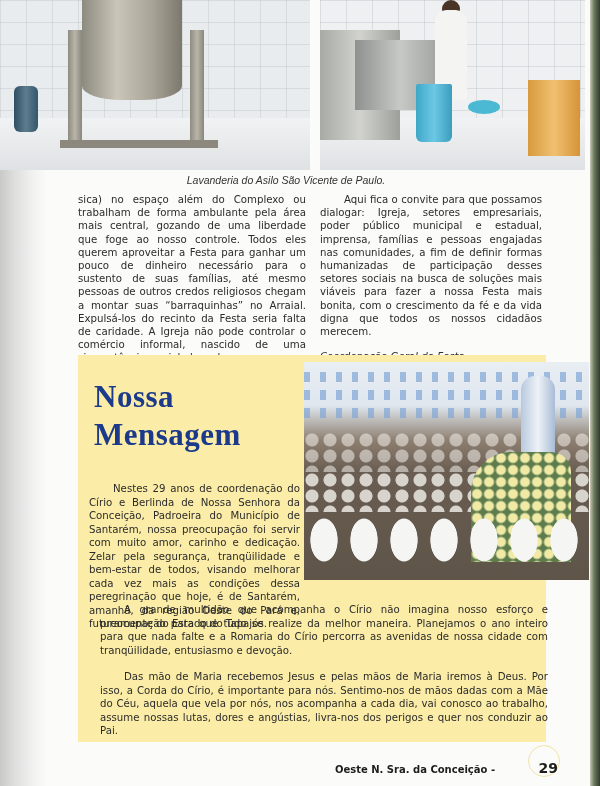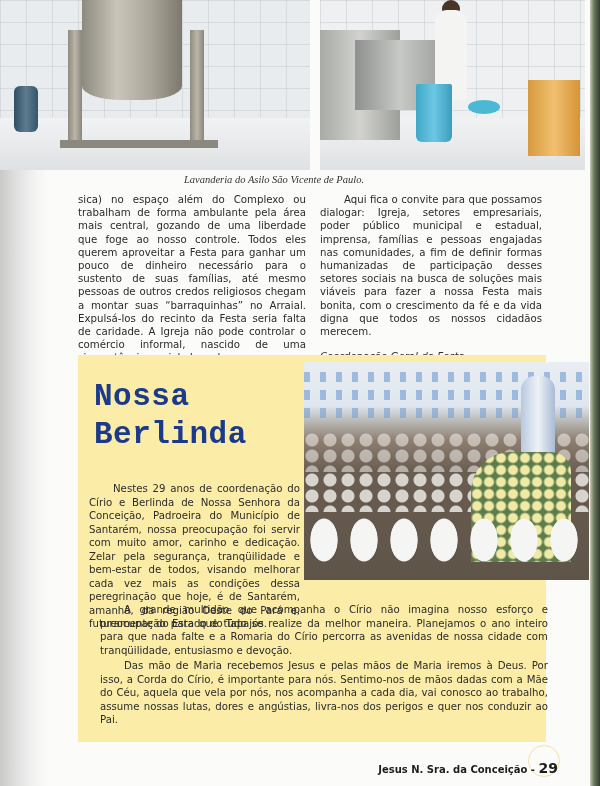--- a/index.html
+++ b/index.html
@@ -83,22 +83,22 @@
     position: absolute; left: 148px; top: 100px; width: 32px; height: 14px;
     border-radius: 50%; background: #4bb8d4;
   }
   .cabinet {
     position: absolute; left: 208px; top: 80px; width: 52px; height: 76px;
     background: linear-gradient(90deg, #d89a3e, #f0c070, #d69438);
   }
   .caption {
     position: absolute; left: 0; width: 548px; top: 174px;
     text-align: center;
-    font-family: Liberation Serif, serif; font-style: italic;
-    font-size: 10.5px; color: #333;
+    font-family: Liberation Sans, sans-serif; font-style: italic;
+    font-size: 10.5px; color: #333; padding-left: 12px;
   }
   
   .col {
     position: absolute; top: 193px;
     font-size: 10.2px; line-height: 13.2px; text-align: justify;
     color: #2b2b2b;
   }
   .col p { margin: 0; }
   .col-left { left: 78px; width: 228px; }
   .col-right { left: 320px; width: 222px; }
@@ -107,21 +107,21 @@
   .signature {
     font-style: italic; margin-top: 12px !important;
   }
   
   .message-box {
     position: absolute; left: 78px; top: 355px; width: 468px; height: 387px;
     background: #fbeda7;
   }
   .message-title {
     position: absolute; left: 94px; top: 378px; width: 200px;
-    font-family: Liberation Mono, monospace; font-weight: bold;
+    font-family: Liberation Serif, serif; font-weight: bold;
     font-size: 31px; line-height: 38px; color: #1c3a8c;
     letter-spacing: 0.5px;
   }
   .crowd-photo {
     position: absolute; left: 304px; top: 362px; width: 285px; height: 218px;
     background: linear-gradient(#e9eef3 0%, #dfe6ee 20%, #8d7f70 36%, #6a5d52 50%, #5e5448 100%);
     overflow: hidden;
   }
   .flag-row {
     position: absolute; left: 0; right: 0; height: 10px;
@@ -148,29 +148,29 @@
     background-image: radial-gradient(ellipse 14px 22px at 20px 40px, #f5f5f3 95%, transparent 100%);
     background-size: 40px 80px;
   }
   .box-text {
     position: absolute; font-size: 10.2px; line-height: 13.5px;
     text-align: justify; color: #2b2b2b;
   }
   .box-text p { margin: 0; }
   .box-text-left { left: 89px; top: 470px; width: 211px; margin-top: 12px; }
   .box-text-full { left: 100px; top: 603px; width: 448px; }
-  .box-text-full p + p { margin-top: 2px; }
+  .box-text-full p + p { margin-top: 13px; }
   .box-signature { font-style: italic; font-size: 9.8px; margin-top: 3px !important; }
   
   .footer {
     position: absolute; right: 42px; top: 760px;
     font-family: "DejaVu Sans", sans-serif; font-weight: bold;
     font-size: 10px; color: #1d1d1d; white-space: nowrap;
   }
-  .page-number { font-size: 14px; color: #1d1d1d; }
+  .page-number { font-size: 14px; color: #1d1d1d; margin-left: 40px; }
   .footer-logo {
     position: absolute; left: 528px; top: 745px; width: 30px; height: 30px;
     border: 1.5px solid #eed98a; border-radius: 50%; opacity: 0.75;
   }
 </style>
 </head>
 <body>
 
 <div class="gutter-shadow"></div>
 <div class="binding-strip"></div>
@@ -203,21 +203,21 @@
   <p>sica) no espaço além do Complexo ou trabalham de forma ambulante pela área mais central, gozando de uma liberdade que foge ao nosso controle. Todos eles querem aproveitar a Festa para ganhar um pouco de dinheiro necessário para o sustento de suas famílias, até mesmo pessoas de outros credos religiosos chegam a montar suas “barraquinhas” no Arraial. Expulsá-los do recinto da Festa seria falta de caridade. A Igreja não pode controlar o comércio informal, nascido de uma circunstância social de pobreza que nosso país vive por falta de vontade política de nossos governantes. As pessoas poderiam, ao invés de criticar, de dizer que é feio, sentar conosco para</p>
 </div>
 <div class="col col-right">
   <p class="indent">Aqui fica o convite para que possamos dialogar: Igreja, setores empresariais, poder público municipal e estadual, imprensa, famílias e pessoas engajadas nas comunidades, a fim de definir formas humanizadas de participação desses setores sociais na busca de soluções mais viáveis para fazer a nossa Festa mais bonita, com o crescimento da fé e da vida digna que todos os nossos cidadãos merecem.</p>
   <p class="signature">Coordenação Geral da Festa</p>
 </div>
 
 <div class="message-box"></div>
 <div class="message-title">
   <div>Nossa</div>
-  <div>Berlinda</div>
+  <div>Mensagem</div>
 </div>
 
 <div class="crowd-photo">
   <div class="flag-row" style="top:10px"></div>
   <div class="flag-row" style="top:28px"></div>
   <div class="flag-row" style="top:46px"></div>
   <div class="crowd-row" style="top:70px;height:40px;opacity:0.55"></div>
   <div class="crowd-row" style="top:110px;height:40px;opacity:0.8"></div>
   <div class="statue"></div>
   <div class="flowers"></div>
@@ -228,14 +228,14 @@
   <p class="indent">Nestes 29 anos de coordenação do Círio e Berlinda de Nossa Senhora da Conceição, Padroeira do Município de Santarém, nossa preocupação foi servir com muito amor, carinho e dedicação. Zelar pela segurança, tranqüilidade e bem-estar de todos, visando melhorar cada vez mais as condições dessa peregrinação que hoje, é de Santarém, amanhã, da região Oeste do Pará e, futuramente do Estado do Tapajós.</p>
 </div>
 
 <div class="box-text box-text-full">
   <p class="indent">A grande multidão que acompanha o Círio não imagina nosso esforço e preocupação para que tudo se realize da melhor maneira. Planejamos o ano inteiro para que nada falte e a Romaria do Círio percorra as avenidas de nossa cidade com tranqüilidade, entusiasmo e devoção.</p>
   <p class="indent">Das mão de Maria recebemos Jesus e pelas mãos de Maria iremos à Deus. Por isso, a Corda do Círio, é importante para nós. Sentimo-nos de mãos dadas com a Mãe do Céu, aquela que vela por nós, nos acompanha a cada dia, vai conosco ao trabalho, assume nossas lutas, dores e angústias, livra-nos dos perigos e quer nos conduzir ao Pai.</p>
 </div>
 
 <div class="footer-logo"></div>
 <div class="footer">
-  <span>Jesus N. Sra. da Conceição - </span><span class="page-number">29</span>
+  <span>Oeste N. Sra. da Conceição - </span><span class="page-number">29</span>
 </div>
 
 </body></html>

